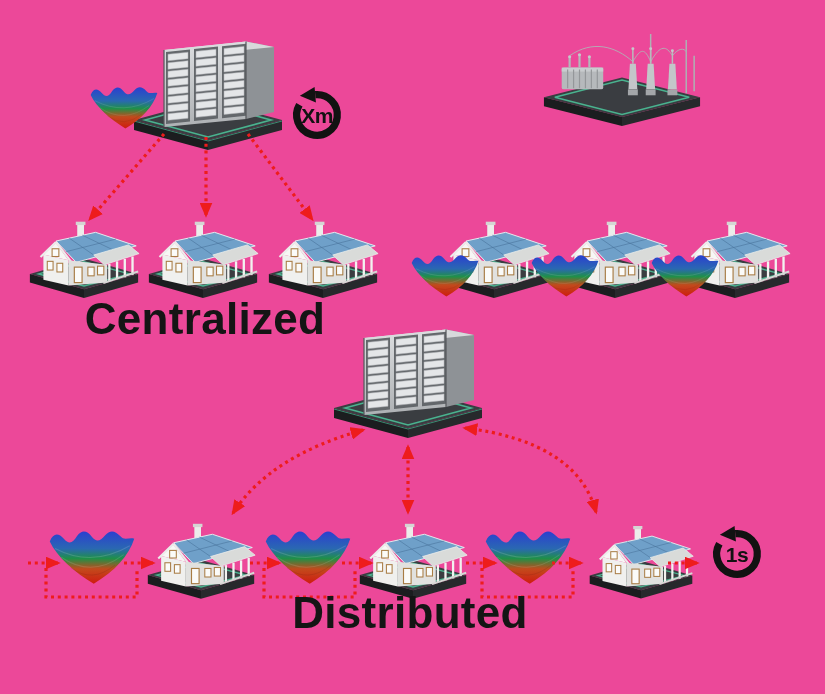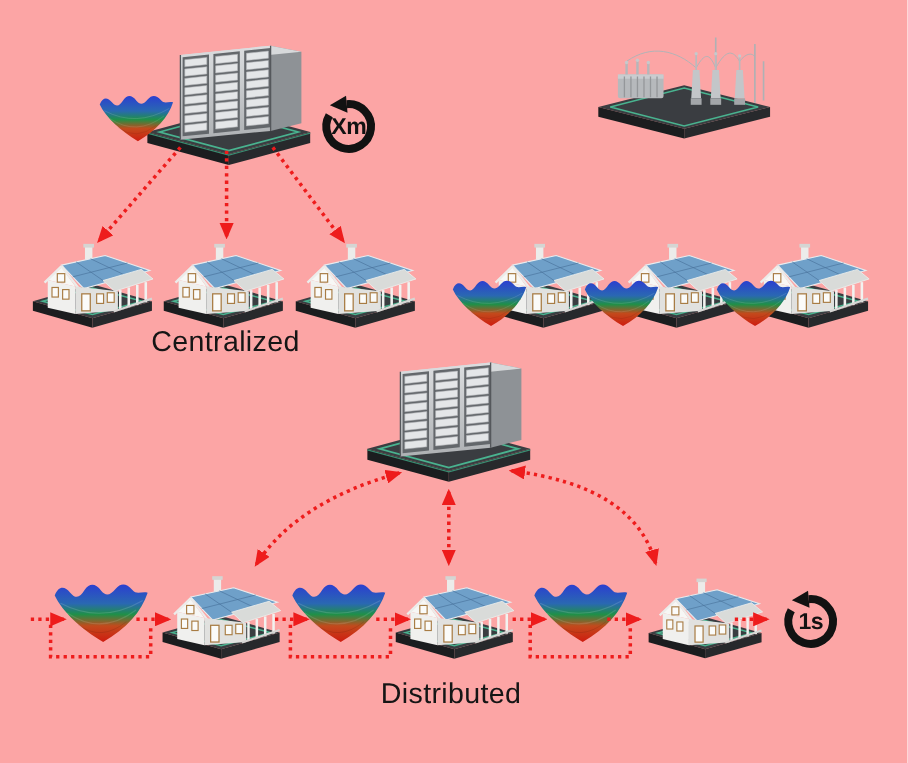--- a/index.html
+++ b/index.html
@@ -1,22 +1,22 @@
 <!DOCTYPE html>
 <html><head>
 <meta charset="utf-8">
 <style>
   html,body{margin:0;padding:0;background:#fff}
-  .canvas{position:relative;width:825px;height:694px;background:#fca5a5;overflow:hidden;
+  .canvas{position:relative;width:825px;height:694px;background:#ec4899;overflow:hidden;
           font-family:"Liberation Sans",sans-serif}
   .el{position:absolute}
   .el svg{display:block;width:100%;height:100%}
   .overlay{position:absolute;left:0;top:0;pointer-events:none}
-  .lbl{position:absolute;transform:translateX(-50%);color:#151515;font-size:26px;
-       font-weight:400;line-height:1;letter-spacing:.3px;white-space:nowrap}
+  .lbl{position:absolute;transform:translateX(-50%);color:#151515;font-size:44px;
+       font-weight:700;line-height:1;letter-spacing:.3px;white-space:nowrap}
   .cycle{position:absolute}
   .cycle svg{display:block;width:100%;height:100%}
   .cycle span{position:absolute;inset:0;display:flex;align-items:center;justify-content:center;
        padding-top:5px;font-weight:700;font-size:21px;color:#121212;letter-spacing:-.5px}
   .w{fill:#e4e6e8;stroke:#b0b3b6;stroke-width:.5}
   .win{fill:#fbfbf9;stroke:#a87c44;stroke-width:1.1}
 </style>
 </head>
 <body>
 
@@ -268,23 +268,23 @@
       </g>
     </g>
   </svg>
 
   <div class="cycle" style="left:286px;top:82px;width:62px;height:62px">
     <svg viewBox="0 0 64 64">
         <use href="#s-cycle"></use>
       </svg>
     <span>Xm</span>
   </div>
-  <div class="cycle" style="left:706px;top:532px;width:62px;height:62px">
+  <div class="cycle" style="left:706px;top:521px;width:62px;height:62px">
     <svg viewBox="0 0 64 64">
         <use href="#s-cycle"></use>
       </svg>
     <span>1s</span>
   </div>
 
   <div class="lbl" style="left:205px;top:297px">Centralized</div>
-  <div class="lbl" style="left:410px;top:617px">Distributed</div>
+  <div class="lbl" style="left:410px;top:591px">Distributed</div>
 
 </div>
 
 </body></html>

